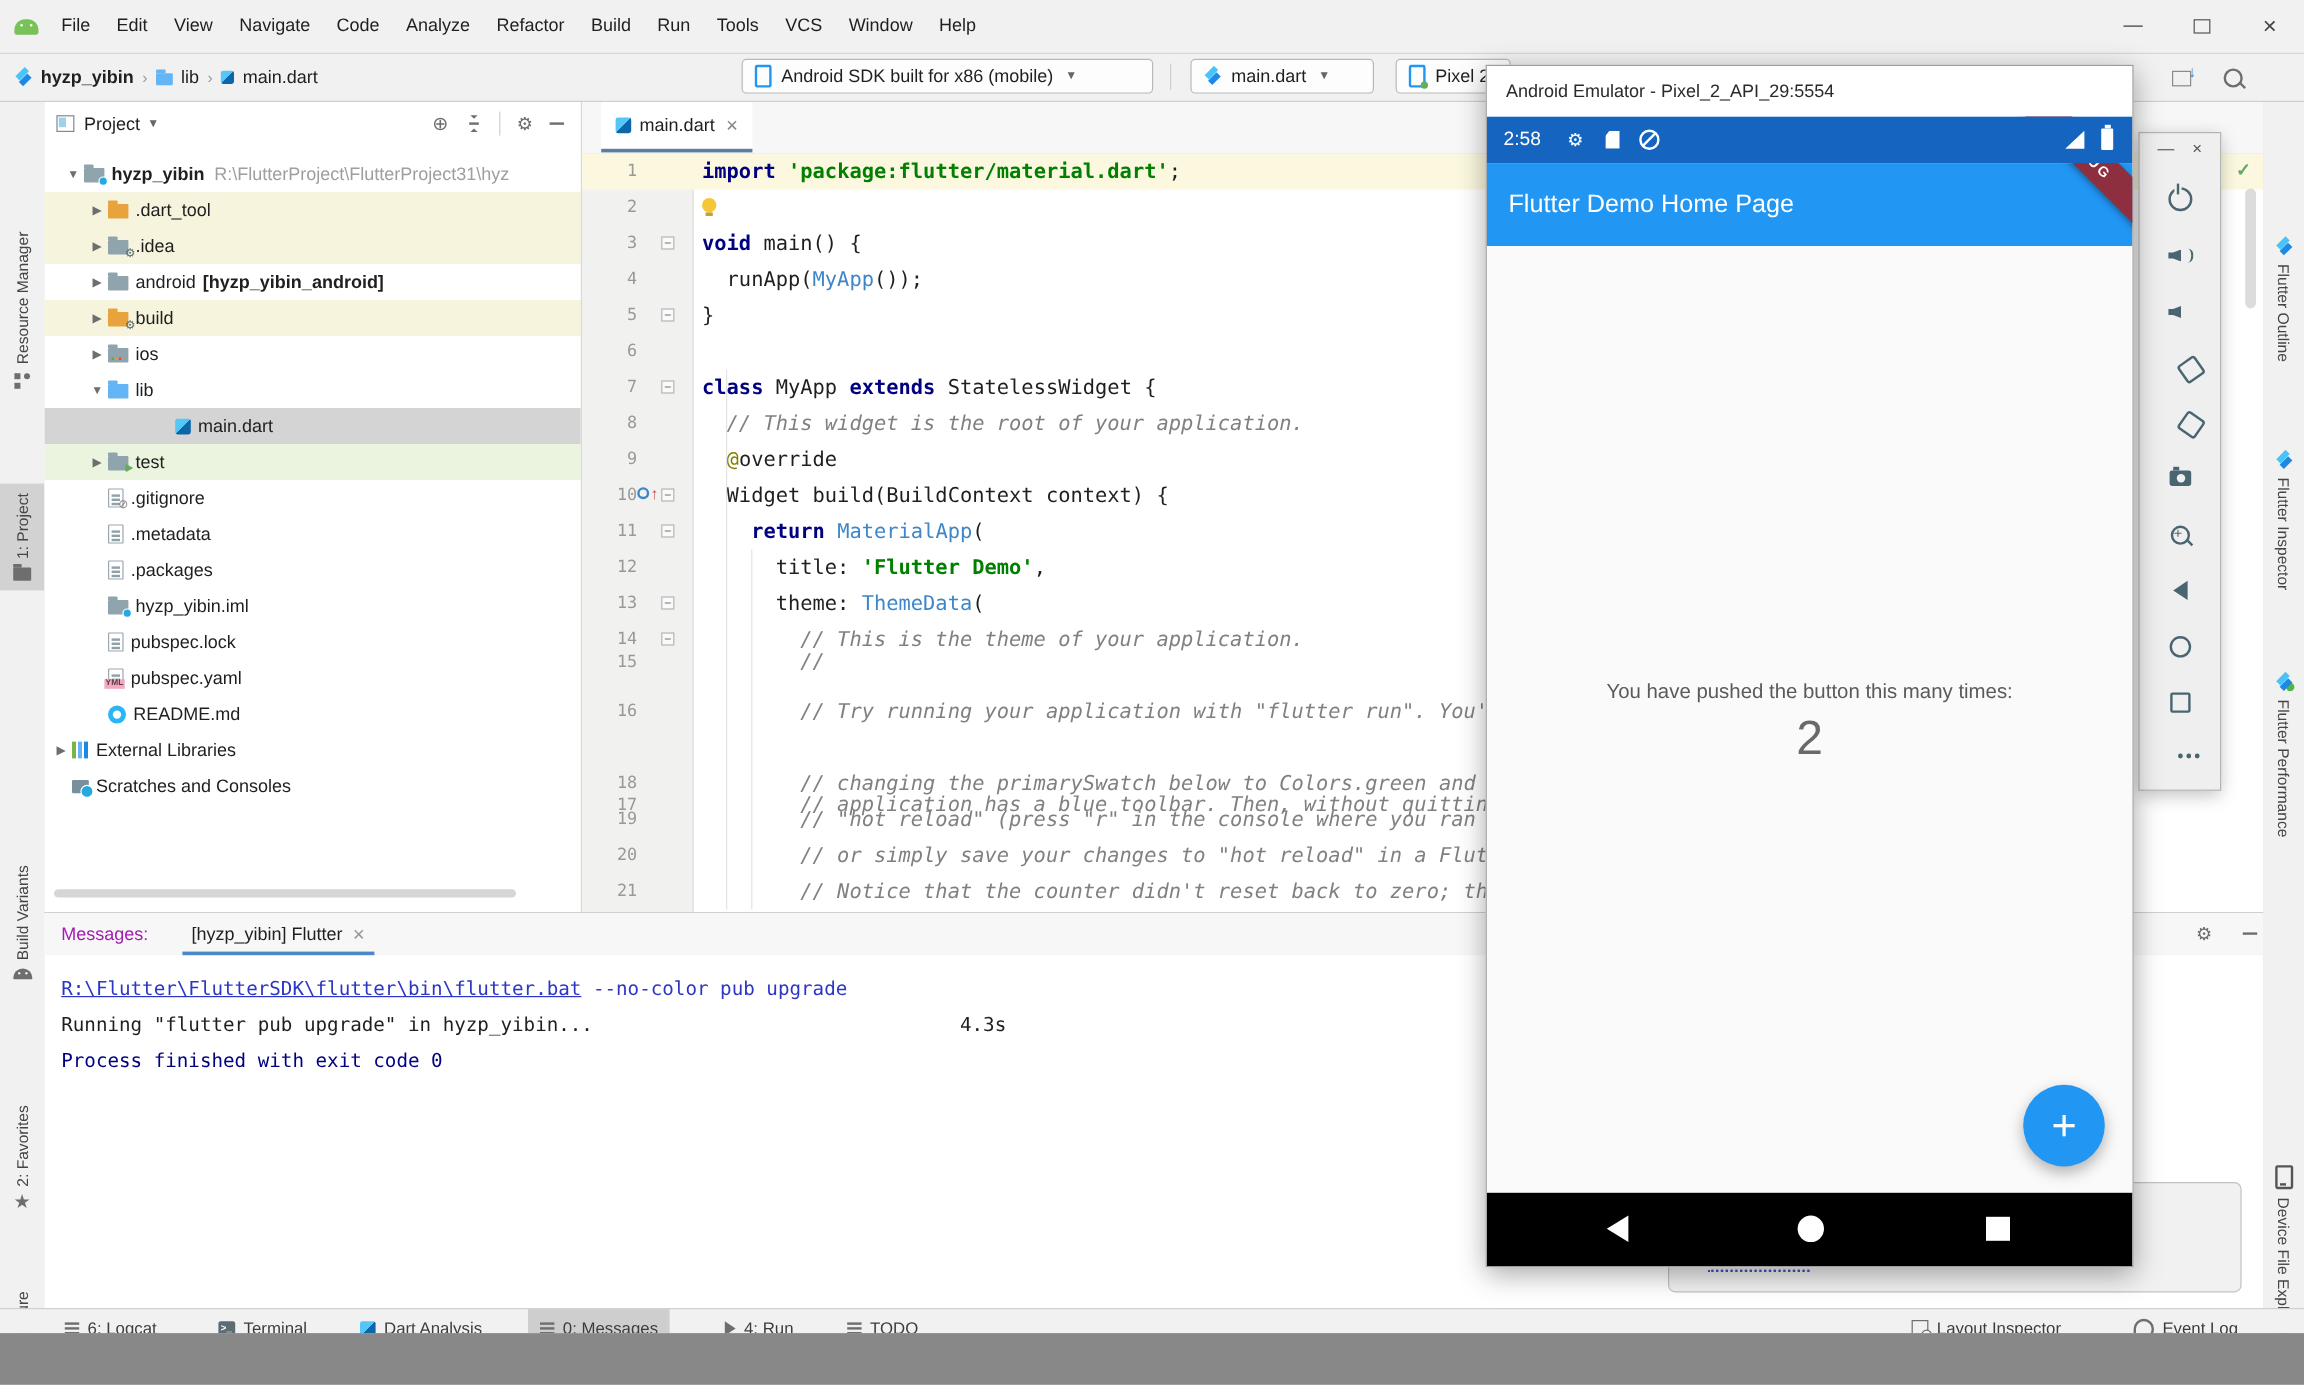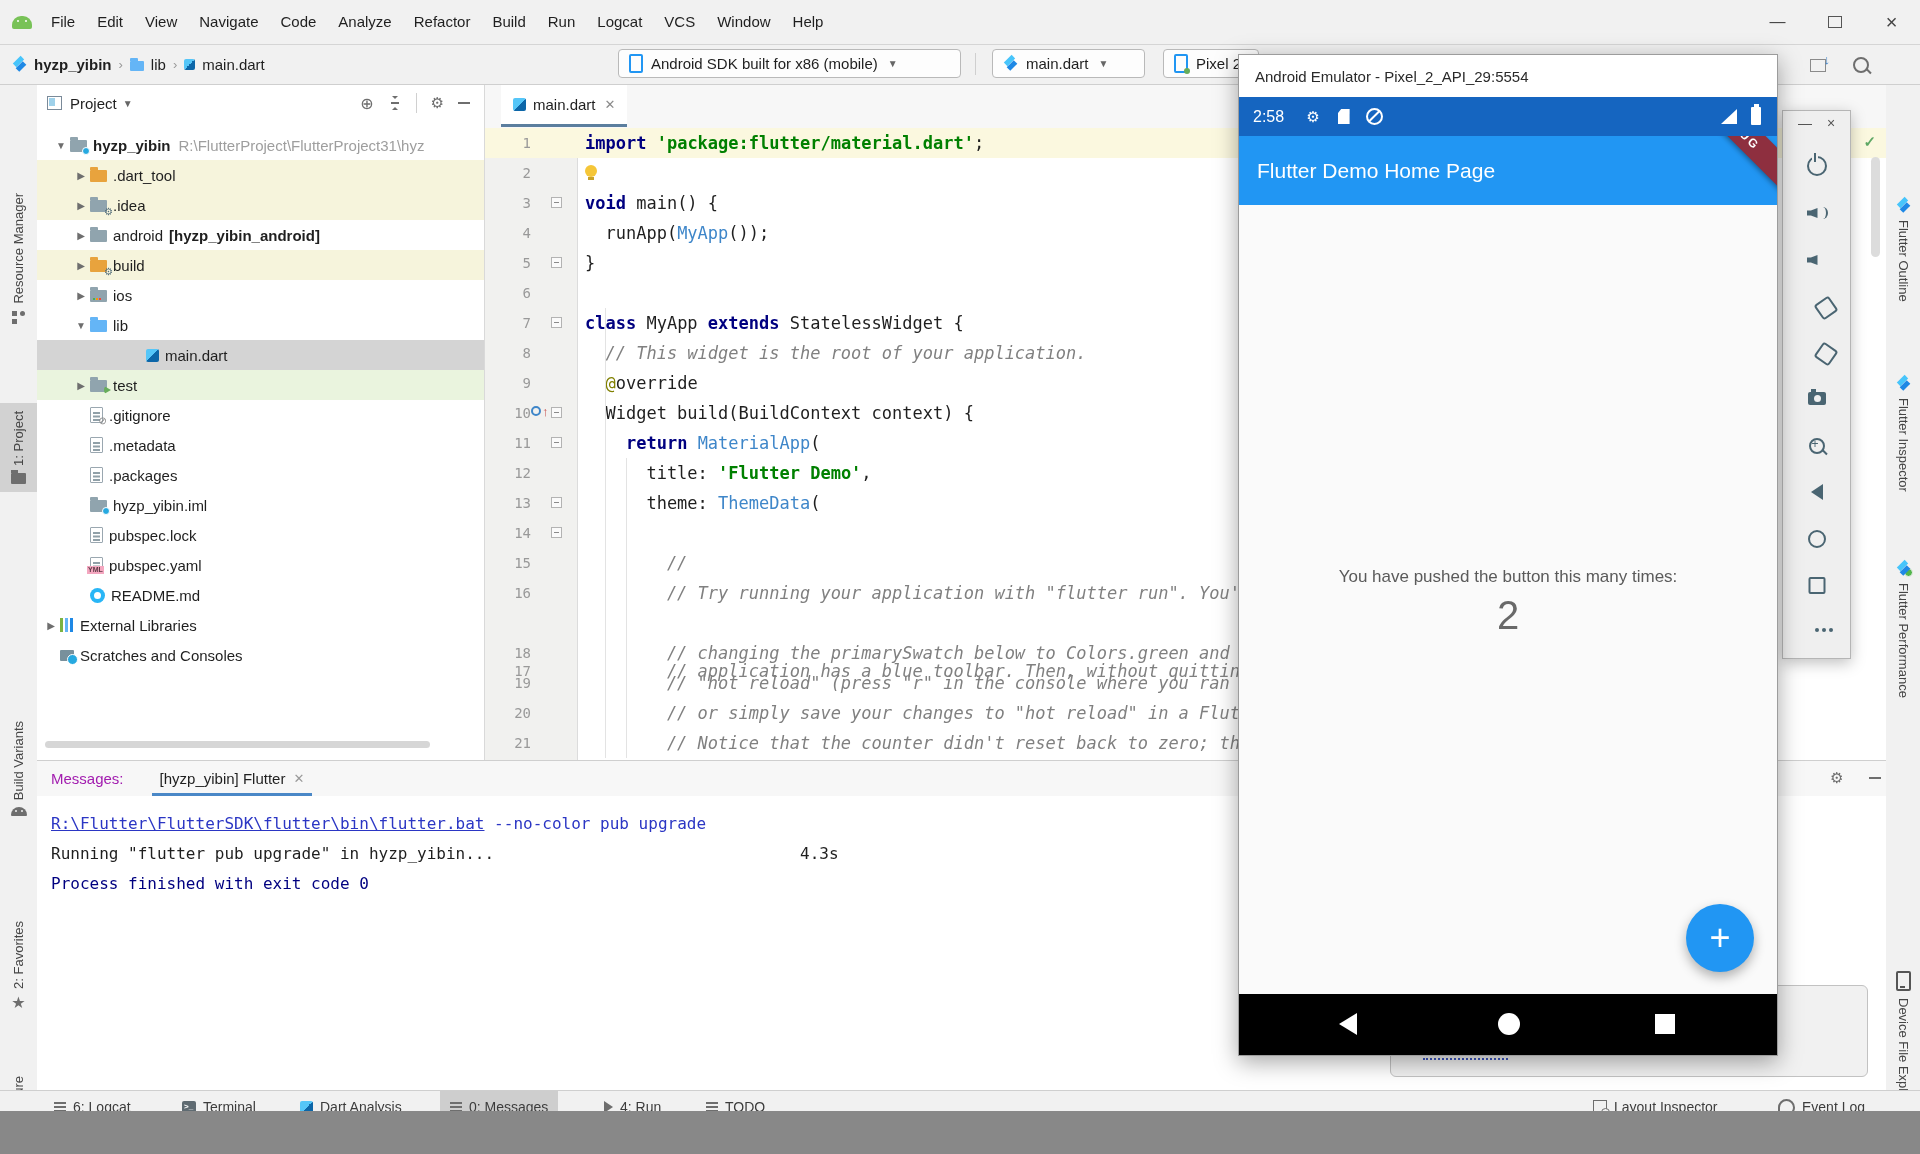--- a/index.html
+++ b/index.html
@@ -232,21 +232,21 @@
     <div id="menubar" style="display:flex;">
         <span class="menu-item">File</span>
         <span class="menu-item">Edit</span>
         <span class="menu-item">View</span>
         <span class="menu-item">Navigate</span>
         <span class="menu-item">Code</span>
         <span class="menu-item">Analyze</span>
         <span class="menu-item">Refactor</span>
         <span class="menu-item">Build</span>
         <span class="menu-item">Run</span>
-        <span class="menu-item">Logcat</span>
+        <span class="menu-item">Tools</span>
         <span class="menu-item">VCS</span>
         <span class="menu-item">Window</span>
         <span class="menu-item">Help</span>
       </div>
     <div id="win-controls">
       <span class="wbtn">—</span>
       <span class="wbtn">
           <span class="maxbox"></span>
         </span>
       <span class="wbtn" style="font-size:20px;">×</span>
@@ -521,22 +521,23 @@
           <pre><span>      title: </span><span class="tk-str">'Flutter Demo'</span><span>,</span></pre>
         </div>
         <div class="code-line" style="top: 403px;">
           <span class="ln">13</span>
           <span class="fold"></span>
           <pre><span>      theme: </span><span class="tk-cls">ThemeData</span><span>(</span></pre>
         </div>
         <div class="code-line" style="top: 433px;">
           <span class="ln">14</span>
           <span class="fold"></span>
-        </div>
-        <div class="code-line" style="top: 463px;">
+          <pre><span class="tk-com">        // This is the theme of your application.</span></pre>
+        </div>
+        <div class="code-line" style="top: 452px;">
           <span class="ln">15</span>
           <pre><span class="tk-com">        //</span></pre>
         </div>
         <div class="code-line" style="top: 493px;">
           <span class="ln">16</span>
           <pre><span class="tk-com">        // Try running your application with "flutter run". You'll see the</span></pre>
         </div>
         <div class="code-line" style="top: 523px; margin-top: 48px;">
           <span class="ln">17</span>
           <pre><span class="tk-com">        // application has a blue toolbar. Then, without quitting the app, try</span></pre>

